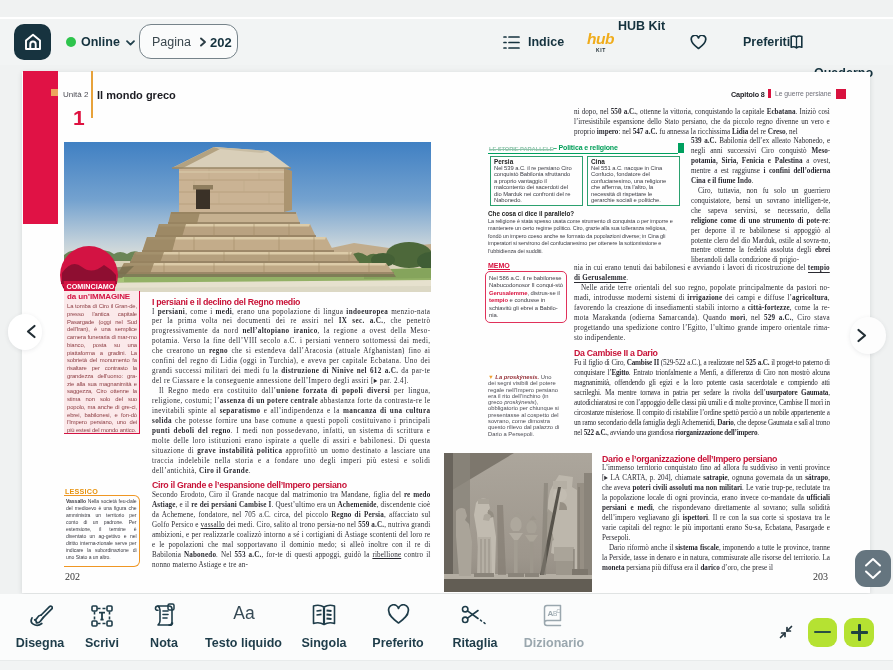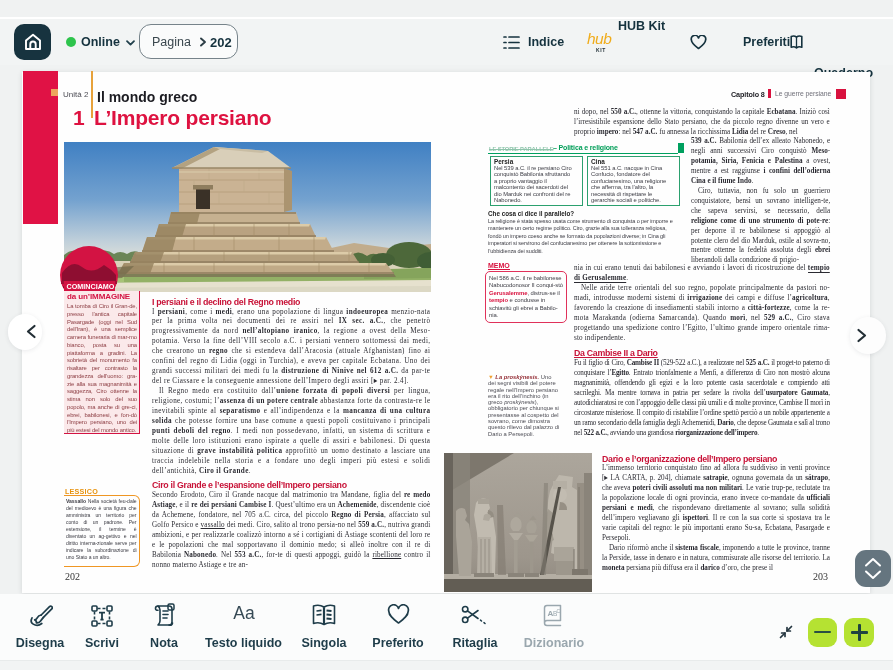--- a/index.html
+++ b/index.html
@@ -53,21 +53,21 @@
       <g stroke="#15323e" stroke-width="1.7" stroke-linecap="round">
         <line x1="1" y1="2" x2="3" y2="2"></line>
           <line x1="6" y1="2" x2="16" y2="2"></line>
         <line x1="1" y1="7.5" x2="3" y2="7.5"></line>
           <line x1="6" y1="7.5" x2="16" y2="7.5"></line>
         <line x1="1" y1="13" x2="3" y2="13"></line>
           <line x1="6" y1="13" x2="16" y2="13"></line>
       </g>
     </svg>
     <span class="abs tbtxt" style="left:528px;top:16px;">Indice</span>
-    <span class="abs" style="left:587px;top:11px;font-size:15.5px;font-weight:400;font-style:italic;
+    <span class="abs" style="left:587px;top:11px;font-size:15.5px;font-weight:700;font-style:italic;
           color:#f0ac1b;letter-spacing:-0.5px;">hub</span>
     <span class="abs" style="left:596px;top:27.5px;font-size:5px;font-weight:700;color:#24323a;letter-spacing:.6px;">KIT</span>
     <span class="abs tbtxt" style="left:618px;top:0;">HUB Kit</span>
     <svg class="abs" style="left:690px;top:16px;" width="17" height="15" viewBox="0 0 17 15">
       <path d="M8.5 13.5 C5 10.8 1.4 8.2 1.4 5.0 A3.4 3.4 0 0 1 8.5 3.0 A3.4 3.4 0 0 1 15.6 5.0 C15.6 8.2 12 10.8 8.5 13.5 Z" fill="none" stroke="#15323e" stroke-width="1.7" stroke-linejoin="round"></path>
     </svg>
     <span class="abs tbtxt" style="left:716px;top:16px;margin-left:27px;">Preferiti</span>
     <svg class="abs" style="left:788px;top:16px;" width="17" height="15" viewBox="0 0 17 15">
       <path d="M8.5 2.2 C7.2 1 5 0.8 3.2 1.4 L3.2 12.2 C5 11.6 7.2 11.8 8.5 13 C9.8 11.8 12 11.6 13.8 12.2 L13.8 1.4 C12 0.8 9.8 1 8.5 2.2 Z" fill="none" stroke="#15323e" stroke-width="1.6" stroke-linejoin="round"></path>
       <line x1="8.5" y1="2.4" x2="8.5" y2="12.8" stroke="#15323e" stroke-width="1.3"></line>
@@ -77,24 +77,23 @@
 
   <div class="abs" id="spread"></div>
 
   <div class="abs" id="pageL" style="left:0;top:0;width:893px;height:670px;">
 
     <div class="abs" style="left:23px;top:71px;width:35px;height:153px;background:#e01245;"></div>
 
     <div class="abs" style="left:51px;top:89px;width:7px;height:7px;background:#eda55e;"></div>
     <span class="abs" style="left:63px;top:89.5px;font-size:8px;color:#4c4c54;">Unità 2</span>
     <div class="abs" style="left:90.5px;top:71px;width:2px;height:47px;background:#e7a23b;"></div>
-    <span class="abs" style="left:97px;top:89px;font-size:14px;font-weight:700;color:#1c1c22;text-align:center;">Il mondo greco</span>
+    <span class="abs" style="left:97px;top:89px;font-size:11px;font-weight:700;color:#1c1c22;text-align:center;">Il mondo greco</span>
 
     <span class="abs" style="left:73px;top:106px;font-size:21px;font-weight:700;color:#de1240;">1</span>
-    <span class="abs" style="left:94px;top:106px;font-size:21px;font-weight:700;color:#de1240;letter-spacing:-0.2px;white-space:nowrap;">L’Impero persiano</span>
 
     <svg class="abs" style="left:64px;top:142px;" width="367" height="150" viewBox="0 0 367 150">
       <defs>
         <linearGradient id="sky" x1="0" y1="0" x2="0" y2="1">
           <stop offset="0" stop-color="#4080c3"></stop>
           <stop offset="0.5" stop-color="#74a2cf"></stop>
           <stop offset="0.85" stop-color="#bfcfda"></stop>
           <stop offset="1" stop-color="#dcdfda"></stop>
         </linearGradient>
       </defs>
@@ -242,21 +241,21 @@
 
     <div class="abs serif body" id="rp2" style="left:691px;top:136px;width:160px;">
       <p style="margin:0;"><b>539 a.C.</b> Babilonia dell’ex alleato Nabonedo, e negli anni successivi Ciro conquistò <b>Meso-<wbr>potamia, Siria, Fenicia e Palestina</b> a ovest, mentre a est raggiunse <b>i confini dell’odierna Cina e il fiume Indo</b>.</p>
       <p style="margin:0;text-indent:8px;">Ciro, tuttavia, non fu solo un guerriero conquistatore, bensì un sovrano intelligen-<wbr>te, che sapeva servirsi, se necessario, della <b>religione come di uno strumento di pote-<wbr>re</b>: per deporre il re babilonese si appoggiò al potente clero del dio Marduk, ostile al sovra-<wbr>no, mentre ottenne la fedeltà assoluta degli <b>ebrei</b> liberandoli dalla condizione di prigio-</p>
     </div>
 
     <div class="abs serif body" id="rp3" style="left:574px;top:263px;width:294px;letter-spacing:.18px;">
       <p style="margin:0;">nia in cui erano tenuti dai babilonesi e avviando i lavori di ricostruzione del <b style="border-bottom:1px solid #2b2b32;">tempio di Gerusalemme</b>.</p>
       <p style="margin:0;text-indent:8px;">Nelle aride terre orientali del suo regno, popolate principalmente da pastori no-<wbr>madi, introdusse moderni sistemi di <b>irrigazione</b> dei campi e diffuse l’<b>agricoltura</b>, favorendo la creazione di insediamenti stabili intorno a <b>città-fortezze</b>, come la re-<wbr>mota Marakanda (odierna Samarcanda). Quando <b>morì</b>, nel <b>529 a.C.</b>, Ciro stava progettando una spedizione contro l’Egitto, l’ultimo grande impero orientale rima-<wbr>sto indipendente.</p>
     </div>
-    <span class="abs rh" style="left:574px;top:348px;text-decoration:underline;">Da Cambise II a Dario</span>
+    <span class="abs rh" style="left:574px;top:348px;">Da Cambise II a Dario</span>
     <div class="abs serif body" id="rp4" style="left:574px;top:358px;width:294px;letter-spacing:-.22px;">
       <p style="margin:0;">Fu il figlio di Ciro, <b>Cambise II</b> (529-522 a.C.), a realizzare nel <b>525 a.C.</b> il proget-<wbr>to paterno di conquistare l’<b>Egitto</b>. Entrato trionfalmente a Menfi, a differenza di Ciro non mostrò alcuna magnanimità, offendendo gli egizi e la loro potente casta sacerdotale e compiendo atti sacrileghi. Ma mentre tornava in patria per sedare la rivolta dell’<b>usurpatore Gaumata</b>, autodichiaratosi re con l’appoggio delle classi più umili e di molte province, Cambise II morì in circostanze misteriose. Il compito di ristabilire l’ordine spettò perciò a un nobile appartenente a un ramo secondario della famiglia degli Achemenidi, <b>Dario</b>, che depose Gaumata e salì al trono nel <b>522 a.C.</b>, avviando una grandiosa <b>riorganizzazione dell’impero</b>.</p>
     </div>
     <span class="abs rh" style="left:602px;top:453.5px;">Dario e l’organizzazione dell’Impero persiano</span>
     <div class="abs serif body" id="rp5" style="left:602px;top:463px;width:262px;">
       <p style="margin:0;">L’immenso territorio conquistato fino ad allora fu suddiviso in venti province [▸ LA CARTA, p. 204], chiamate <b>satrapìe</b>, ognuna governata da un <b>sátrapo</b>, che aveva <b>poteri civili assoluti ma non militari</b>. Le varie trup-<wbr>pe, reclutate tra la popolazione locale di ogni provincia, erano invece co-<wbr>mandate da <b>ufficiali persiani e medi</b>, che rispondevano direttamente al sovrano; sulla solidità dell’impero vegliavano gli <b>ispettori</b>. Il re con la sua corte si spostava tra le varie capitali del regno: le più importanti erano Su-<wbr>sa, Ecbatana, Pasargade e Persepoli.</p>
       <p style="margin:0;text-indent:8px;">Dario riformò anche il <b>sistema fiscale</b>, imponendo a tutte le province, tranne la Perside, tasse in denaro e in natura, commisurate alle risorse del territorio. La <b>moneta</b> persiana più diffusa era il <b>darico</b> d’oro, che prese il</p>
     </div>
     <span class="abs serif" style="left:813px;top:571px;font-size:10px;color:#333;">203</span>
 

